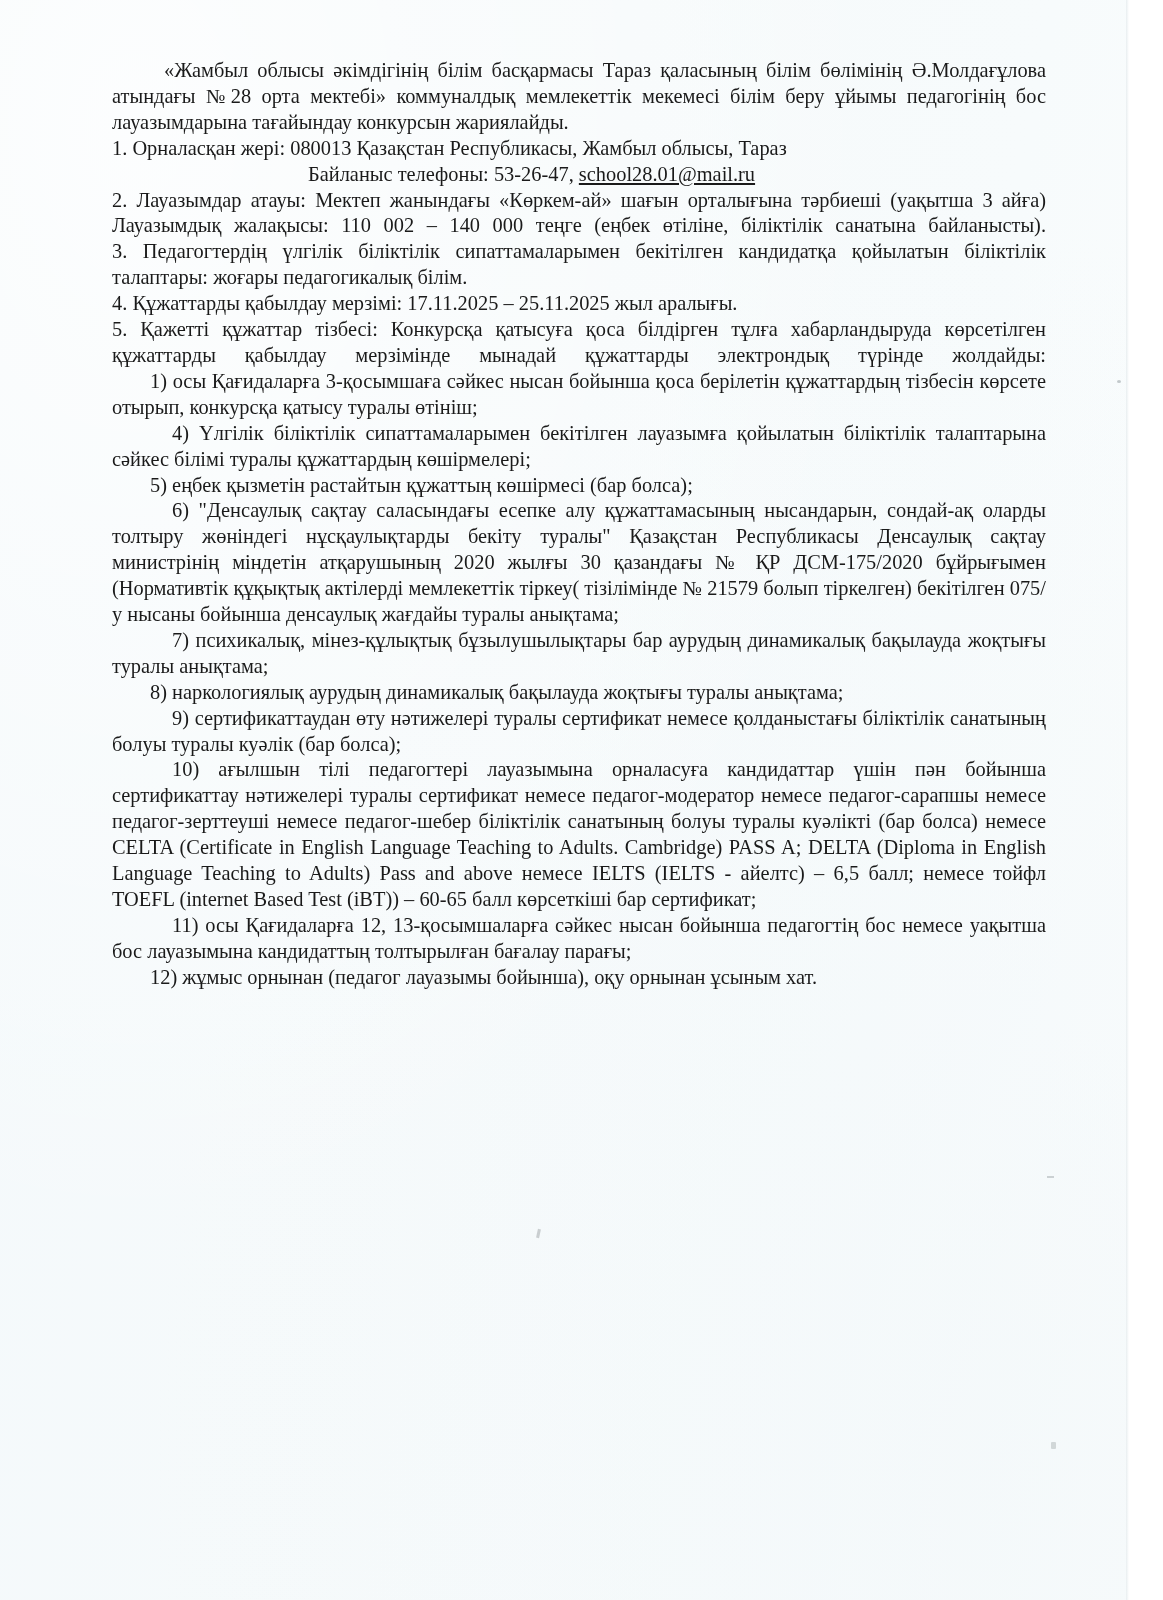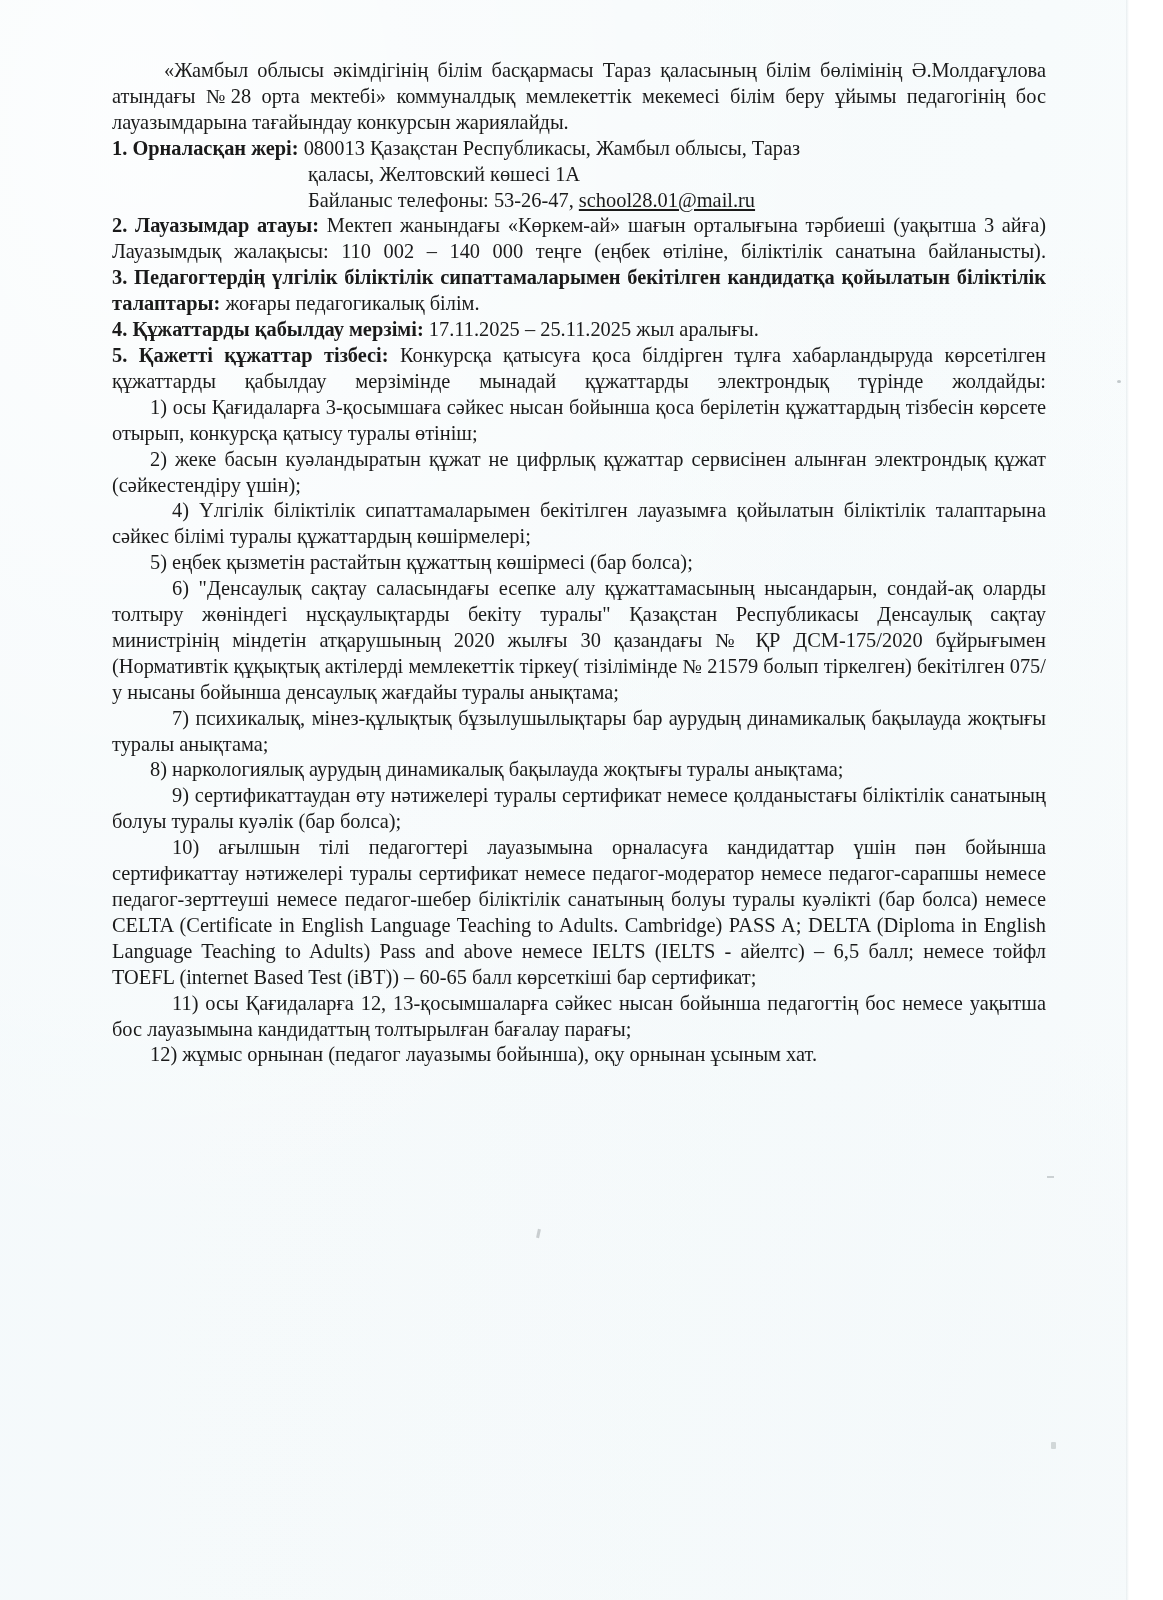--- a/index.html
+++ b/index.html
@@ -78,21 +78,21 @@
   .section {
     text-indent: 0;
     text-align: justify;
     text-align-last: left;
   }
   .section.justified-all {
     text-align-last: justify;
   }
 
   .lead {
-    font-weight: bold;
+    font-weight: normal;
   }
 
   
   .item {
     text-indent: 38px;
     text-align: justify;
     text-align-last: left;
   }
   .item.wide-indent {
     text-indent: 60px;
@@ -166,34 +166,32 @@
   <div class="speck" id="speck-ielts"></div>
   <div class="speck" id="speck-mid-text"></div>
   <div class="speck" id="speck-lower"></div>
 
   <div id="text-block">
 
     <p class="para intro">«Жамбыл облысы әкімдігінің білім басқармасы Тараз қаласының білім бөлімінің Ә.Молдағұлова атындағы №28 орта мектебі» коммуналдық мемлекеттік мекемесі білім беру ұйымы педагогінің бос лауазымдарына тағайындау конкурсын жариялайды.</p>
 
     <p class="para section"><span class="lead">1. Орналасқан жері:</span><span> 080013 Қазақстан Республикасы, Жамбыл облысы, Тараз</span></p>
 
-    <p class="addr-line">қаласы, Желтовский көшесі 1А</p>
 
     <p class="addr-line phone"><span>Байланыс телефоны: 53-26-47,</span> <span class="email-link">school28.01@mail.ru</span></p>
 
     <p class="para section justified-all"><span class="lead">2. Лауазымдар атауы:</span><span> Мектеп жанындағы «Көркем-ай» шағын орталығына тәрбиеші (уақытша 3 айға) Лауазымдық жалақысы: 110 002 – 140 000 теңге (еңбек өтіліне, біліктілік санатына байланысты).</span></p>
 
     <p class="para section"><span class="lead">3. Педагогтердің үлгілік біліктілік сипаттамаларымен бекітілген кандидатқа қойылатын біліктілік талаптары:</span><span> жоғары педагогикалық білім.</span></p>
 
     <p class="para section"><span class="lead">4. Құжаттарды қабылдау мерзімі:</span><span> 17.11.2025 – 25.11.2025 жыл аралығы.</span></p>
 
     <p class="para section justified-all"><span class="lead">5. Қажетті құжаттар тізбесі:</span><span> Конкурсқа қатысуға қоса білдірген тұлға хабарландыруда көрсетілген құжаттарды қабылдау мерзімінде мынадай құжаттарды электрондық түрінде жолдайды:</span></p>
 
     <p class="para item">1) осы Қағидаларға 3-қосымшаға сәйкес нысан бойынша қоса берілетін құжаттардың тізбесін көрсете отырып, конкурсқа қатысу туралы өтініш;</p>
-    <p class="para item">2) жеке басын куәландыратын құжат не цифрлық құжаттар сервисінен алынған электрондық құжат (сәйкестендіру үшін);</p>
     <p class="para item wide-indent">4) Үлгілік біліктілік сипаттамаларымен бекітілген лауазымға қойылатын біліктілік талаптарына сәйкес білімі туралы құжаттардың көшірмелері;</p>
     <p class="para item">5) еңбек қызметін растайтын құжаттың көшірмесі (бар болса);</p>
     <p class="para item wide-indent">6) "Денсаулық сақтау саласындағы есепке алу құжаттамасының нысандарын, сондай-ақ оларды толтыру жөніндегі нұсқаулықтарды бекіту туралы" Қазақстан Республикасы Денсаулық сақтау министрінің міндетін атқарушының 2020 жылғы 30 қазандағы № ҚР ДСМ-175/2020 бұйрығымен (Нормативтік құқықтық актілерді мемлекеттік тіркеу( тізілімінде № 21579 болып тіркелген) бекітілген 075/у нысаны бойынша денсаулық жағдайы туралы анықтама;</p>
     <p class="para item wide-indent">7) психикалық, мінез-құлықтық бұзылушылықтары бар аурудың динамикалық бақылауда жоқтығы туралы анықтама;</p>
     <p class="para item">8) наркологиялық аурудың динамикалық бақылауда жоқтығы туралы анықтама;</p>
     <p class="para item wide-indent">9) сертификаттаудан өту нәтижелері туралы сертификат немесе қолданыстағы біліктілік санатының болуы туралы куәлік (бар болса);</p>
     <p class="para item wide-indent">10) ағылшын тілі педагогтері лауазымына орналасуға кандидаттар үшін пән бойынша сертификаттау нәтижелері туралы сертификат немесе педагог-модератор немесе педагог-сарапшы немесе педагог-зерттеуші немесе педагог-шебер біліктілік санатының болуы туралы куәлікті (бар болса) немесе CELTA (Certificate in English Language Teaching to Adults. Cambridge) PASS A; DELTA (Diploma in English Language Teaching to Adults) Pass and above немесе IELTS (IELTS - айелтс) – 6,5 балл; немесе тойфл TOEFL (internet Based Test (iBT)) – 60-65 балл көрсеткіші бар сертификат;</p>
     <p class="para item wide-indent">11) осы Қағидаларға 12, 13-қосымшаларға сәйкес нысан бойынша педагогтің бос немесе уақытша бос лауазымына кандидаттың толтырылған бағалау парағы;</p>
     <p class="para item">12) жұмыс орнынан (педагог лауазымы бойынша), оқу орнынан ұсыным хат.</p>
 

